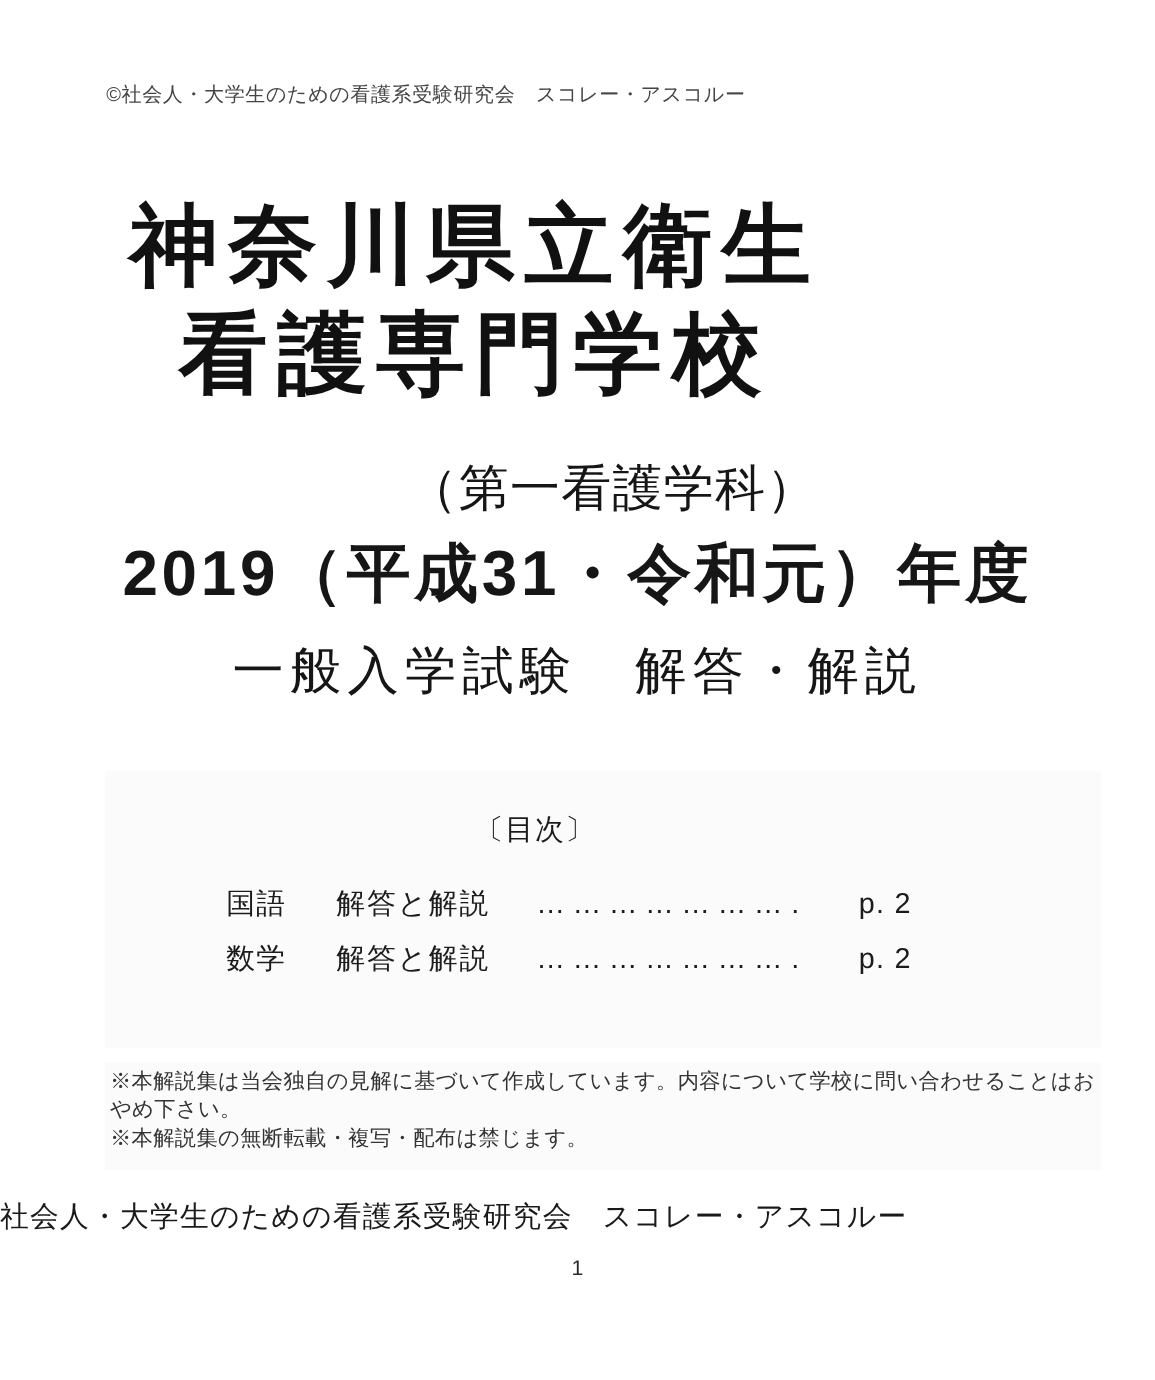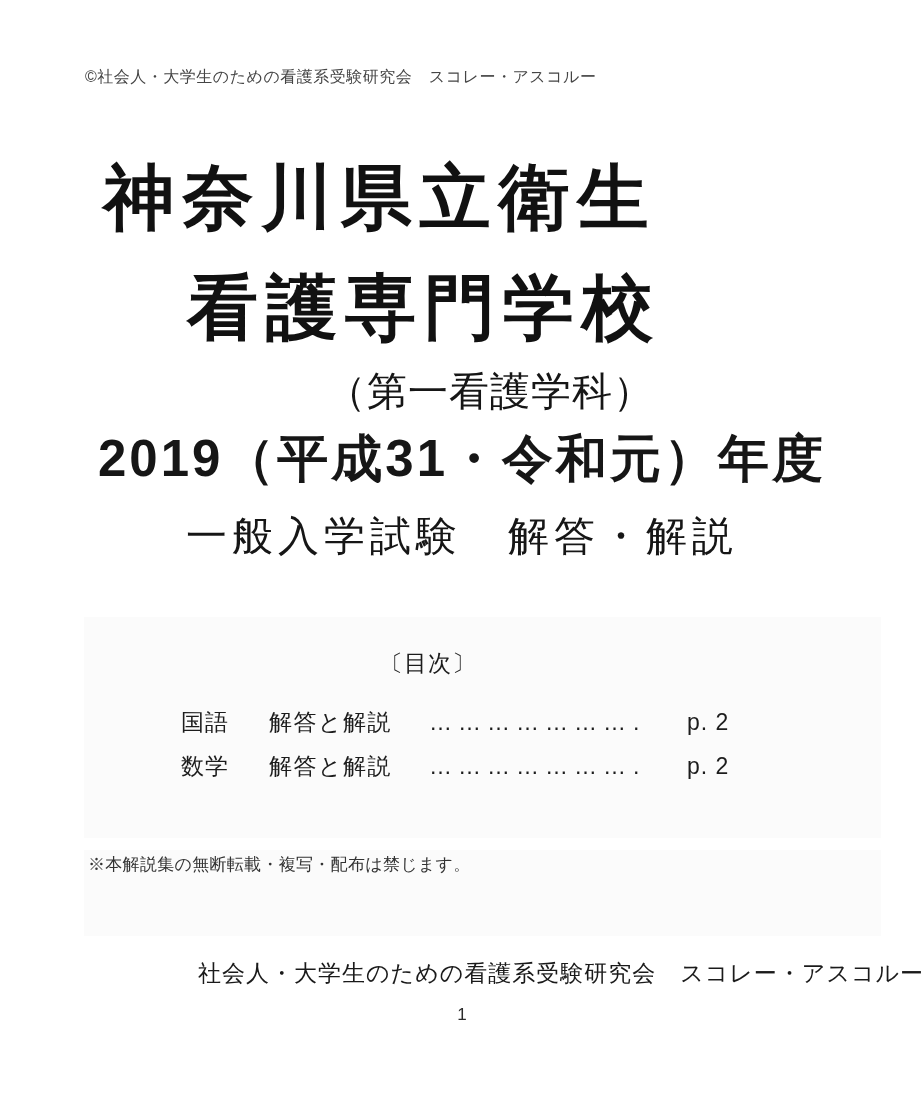--- a/index.html
+++ b/index.html
@@ -39,21 +39,21 @@
     text-align: center;
     font-size: 71px;
     font-weight: 600;
     line-height: 80px;
     height: 80px;
     letter-spacing: 8px;
     color: #111111;
     white-space: nowrap;
   }
   .title-line1 { top: 158px; }
-  .title-line2 { top: 268px; margin-left: 44px; }
+  .title-line2 { top: 244px; }
 
   .sub-line {
     left: 0; width: 924px;
     text-align: center;
     font-weight: 500;
     color: #161616;
     white-space: nowrap;
   }
   .department { top: 366px; font-size: 40px; line-height: 50px; letter-spacing: 1px; margin-left: 28px; }
   .year-line  { top: 432px; font-size: 51px; line-height: 54px; letter-spacing: 3px; font-weight: bold; }
@@ -88,21 +88,21 @@
     top: 853px; left: 88px; width: 799px;
     font-size: 17px;
     line-height: 23px;
     color: #333333;
     letter-spacing: 0.3px;
   }
   .note { margin: 0; }
 
   .organization-line {
     top: 955px; left: 0; width: 924px;
-    text-align: right;
+    text-align: left;
     font-size: 23px;
     line-height: 36px;
     color: #1a1a1a;
     letter-spacing: 1px;
     white-space: nowrap;
   }
 
   .page-number {
     top: 1003px; left: 0; width: 924px;
     text-align: center;
@@ -139,18 +139,19 @@
 </div>
 
 <div class="abs toc-row toc-row-2">
   <span class="toc-subject">数学</span>
   <span class="toc-label">解答と解説</span>
   <span class="toc-leader">……………………</span>
   <span class="toc-page">p. 2</span>
 </div>
 
 <div class="abs notes">
+  <p class="note">※本解説集は当会独自の見解に基づいて作成しています。内容について学校に問い合わせることはおやめ下さい。</p>
   <p class="note">※本解説集の無断転載・複写・配布は禁じます。</p>
 </div>
 
 <div class="abs organization-line">社会人・大学生のための看護系受験研究会　スコレー・アスコルー</div>
 
 <div class="abs page-number">1</div>
 
 </body></html>

